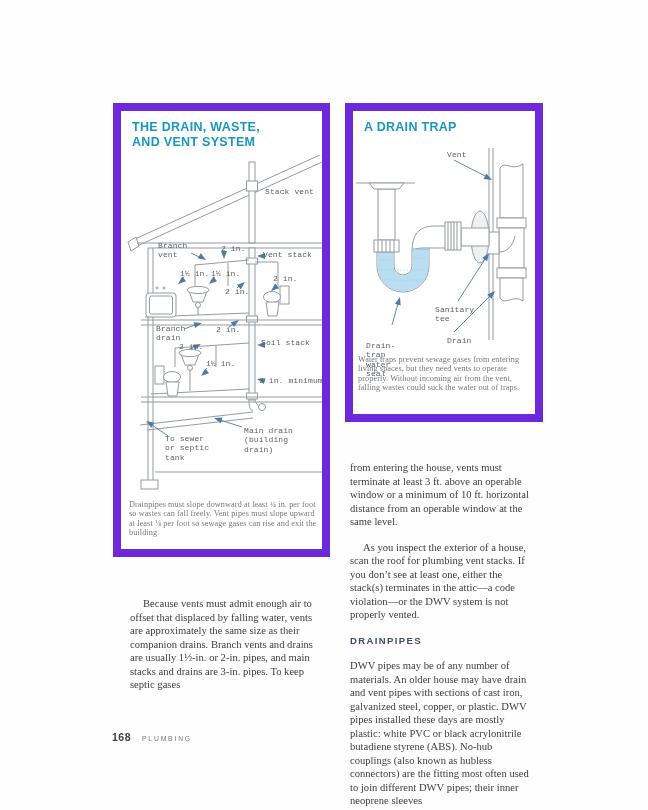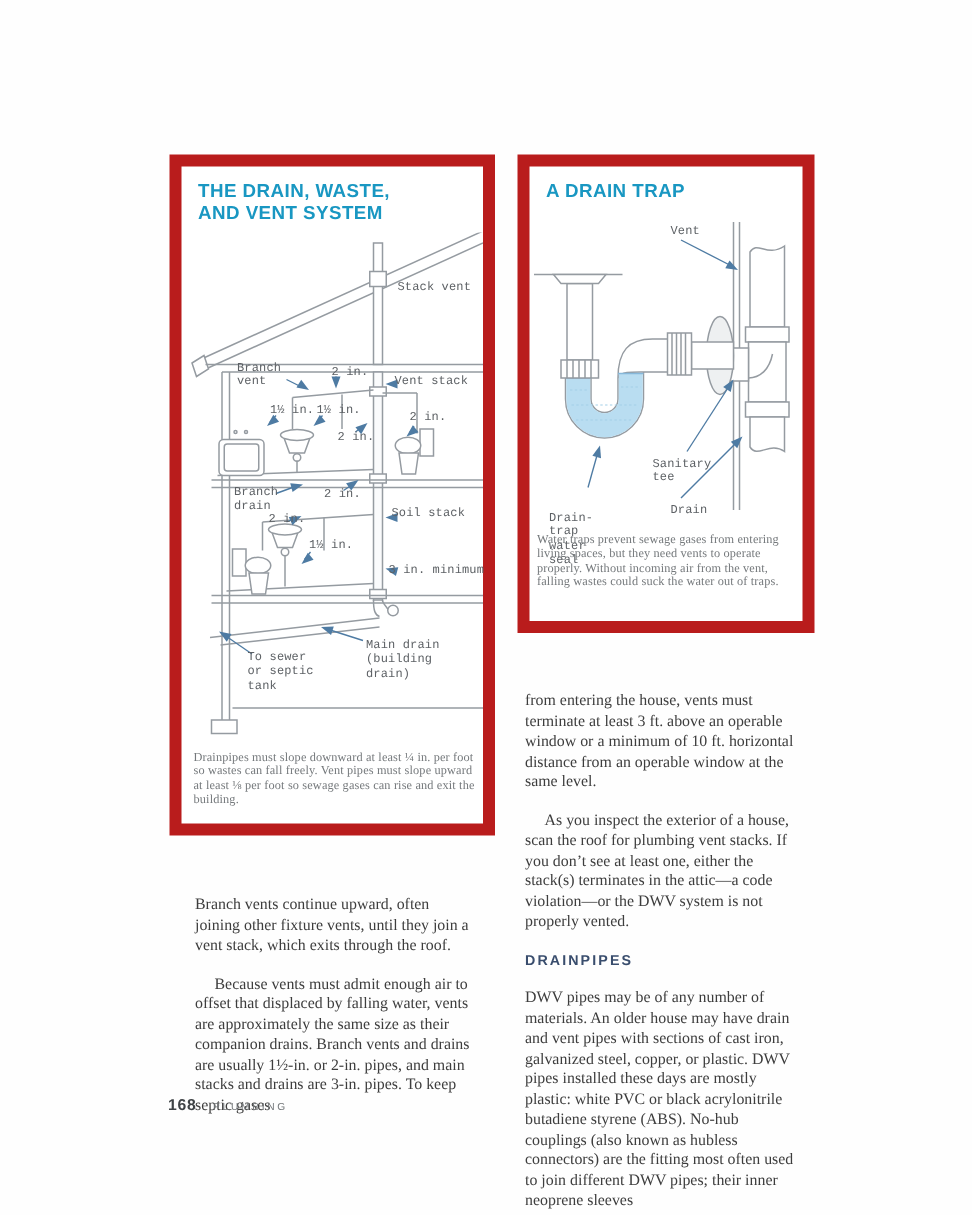--- a/index.html
+++ b/index.html
@@ -1,21 +1,21 @@
 <!DOCTYPE html>
 <html><head>
 <meta charset="utf-8">
 <style>
   html,body { margin:0; padding:0; background:#ffffff; }
   .page {
     position:relative; width:648px; height:810px; background:#fefefe;
     font-family:"Liberation Sans", sans-serif; overflow:hidden;
   }
   .panel {
-    position:absolute; background:#ffffff; border:8px solid #b91c1c; box-sizing:border-box;
+    position:absolute; background:#ffffff; border:8px solid #6d28d9; box-sizing:border-box;
   }
   .panel-inner { position:relative; width:100%; height:100%; }
   .panel-title {
     position:absolute; font-weight:bold; font-size:12.5px; line-height:1.22;
     letter-spacing:.3px; color:#1997c2;
   }
   .dlabel {
     position:absolute; font-size:8px; line-height:1.18; color:#5d6165; letter-spacing:.1px;font-family:Liberation Mono, monospace;
   }
   .nowrap { white-space:nowrap; }
@@ -242,21 +242,20 @@
       <div class="dlabel nowrap" style="left:94px; top:39px;">Vent</div>
       <div class="dlabel" style="left:82px; top:194px; width:40px;">Sanitary tee</div>
       <div class="dlabel" style="left:13px; top:213px; width:48px;margin-top:17px;">Drain-trap water seal</div>
       <div class="dlabel nowrap" style="left:82px; top:225px;margin-left:12px;">Drain</div>
 
       <div class="caption" style="left:5px; top:244px; width:174px;">Water traps prevent sewage gases from entering living spaces, but they need vents to operate properly. Without incoming air from the vent, falling wastes could suck the water out of traps.</div>
     </div>
   </div>
 
   <div class="bodycol" style="left:118px; top:585px; width:210px;">
-    <p>Branch vents continue upward, often joining other fixture vents, until they join a vent stack, which exits through the roof.</p>
     <p class="indent">Because vents must admit enough air to offset that displaced by falling water, vents are approximately the same size as their companion drains. Branch vents and drains are usually 1½-in. or 2-in. pipes, and main stacks and drains are 3-in. pipes. To keep septic gases</p>
   </div>
 
   <div class="bodycol" style="left:338px; top:449px; width:207px;">
     <p>from entering the house, vents must terminate at least 3 ft. above an operable window or a minimum of 10 ft. horizontal distance from an operable window at the same level.</p>
     <p class="indent">As you inspect the exterior of a house, scan the roof for plumbing vent stacks. If you don’t see at least one, either the stack(s) terminates in the attic—a code violation—or the DWV system is not properly vented.</p>
     <p class="subhead">DRAINPIPES</p>
     <p>DWV pipes may be of any number of materials. An older house may have drain and vent pipes with sections of cast iron, galvanized steel, copper, or plastic. DWV pipes installed these days are mostly plastic: white PVC or black acrylonitrile butadiene styrene (ABS). No-hub couplings (also known as hubless connectors) are the fitting most often used to join different DWV pipes; their inner neoprene sleeves</p>
   </div>
 

